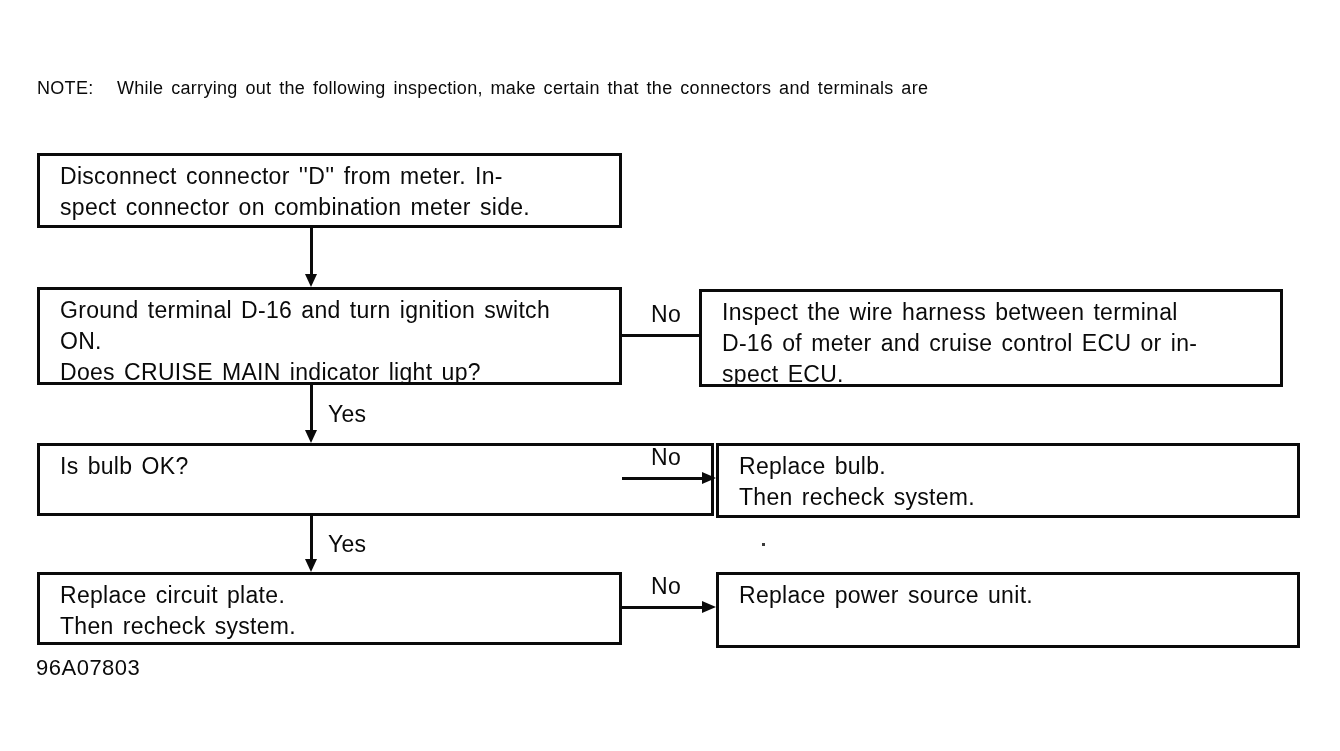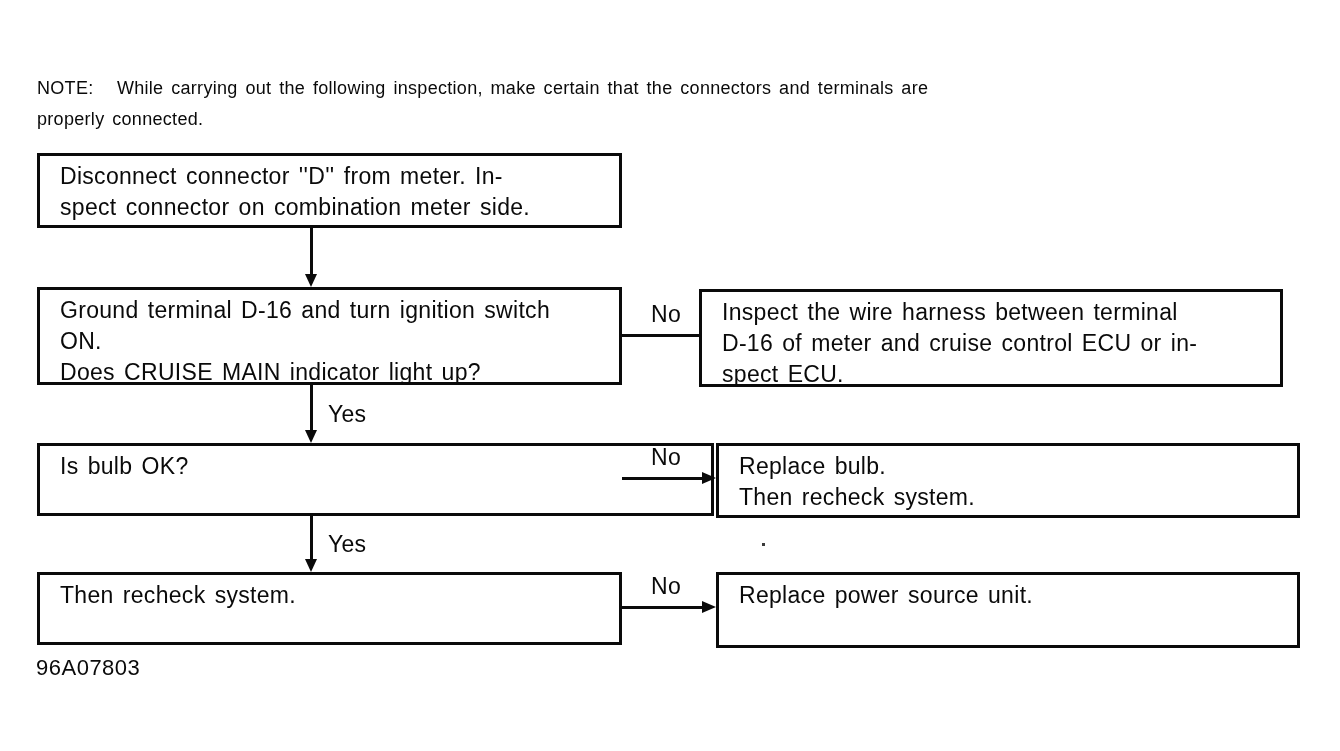--- a/index.html
+++ b/index.html
@@ -70,21 +70,20 @@
     height: 3px;
     background: #3a3a3a;
   }
 </style>
 </head>
 <body>
 
 <div class="page">
 
   <div class="txtline" style="left:37px; top:73px;">NOTE:   While carrying out the following inspection, make certain that the connectors and terminals are</div>
-  <div class="txtline" style="left:37px; top:104px;">properly connected.</div>
 
   <div class="box" style="left:37px; top:153px; width:585px; height:75px;">
     <div class="line">Disconnect connector ''D'' from meter. In-</div>
     <div class="line">spect connector on combination meter side.</div>
   </div>
 
   <div class="vline" style="left:310px; top:228px; height:48px;"></div>
   <div class="v-head" style="left:305px; top:274px;"></div>
 
   <div class="box" style="left:37px; top:287px; width:585px; height:98px;">
@@ -118,20 +117,21 @@
   <div class="box" style="left:716px; top:443px; width:584px; height:75px;">
     <div class="line">Replace bulb.</div>
     <div class="line">Then recheck system.</div>
   </div>
 
   <div class="vline" style="left:310px; top:516px; height:45px;"></div>
   <div class="v-head" style="left:305px; top:559px;"></div>
   <div class="branch-label" style="left:328px; top:531px;">Yes</div>
 
   <div class="box" style="left:37px; top:572px; width:585px; height:73px;">
+    <div class="line">Replace circuit plate.</div>
     <div class="line">Then recheck system.</div>
   </div>
 
   <div class="branch-label" style="left:651px; top:573px;">No</div>
   <div class="hline" style="left:622px; top:606px; width:82px;"></div>
   <div class="h-head" style="left:702px; top:601px;"></div>
 
   <div class="box" style="left:716px; top:572px; width:584px; height:76px;">
     <div class="line">Replace power source unit.</div>
   </div>

